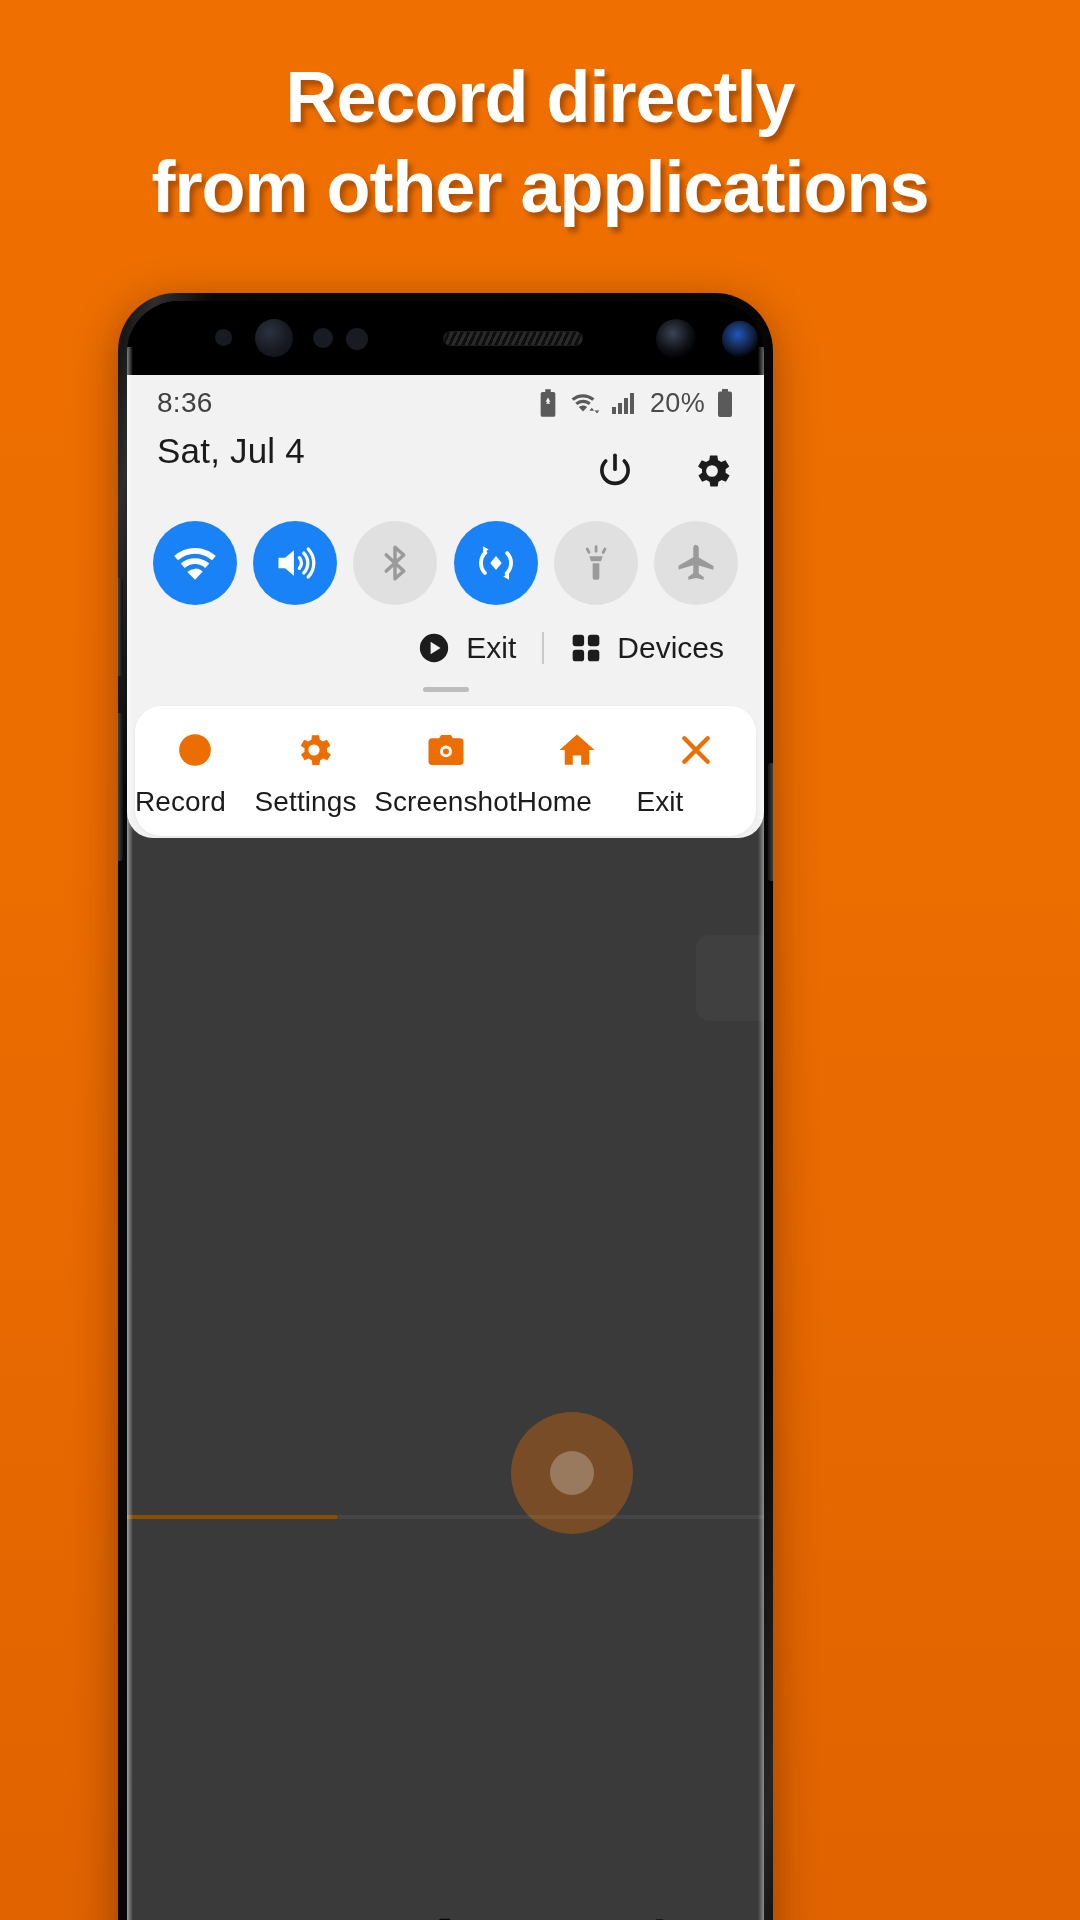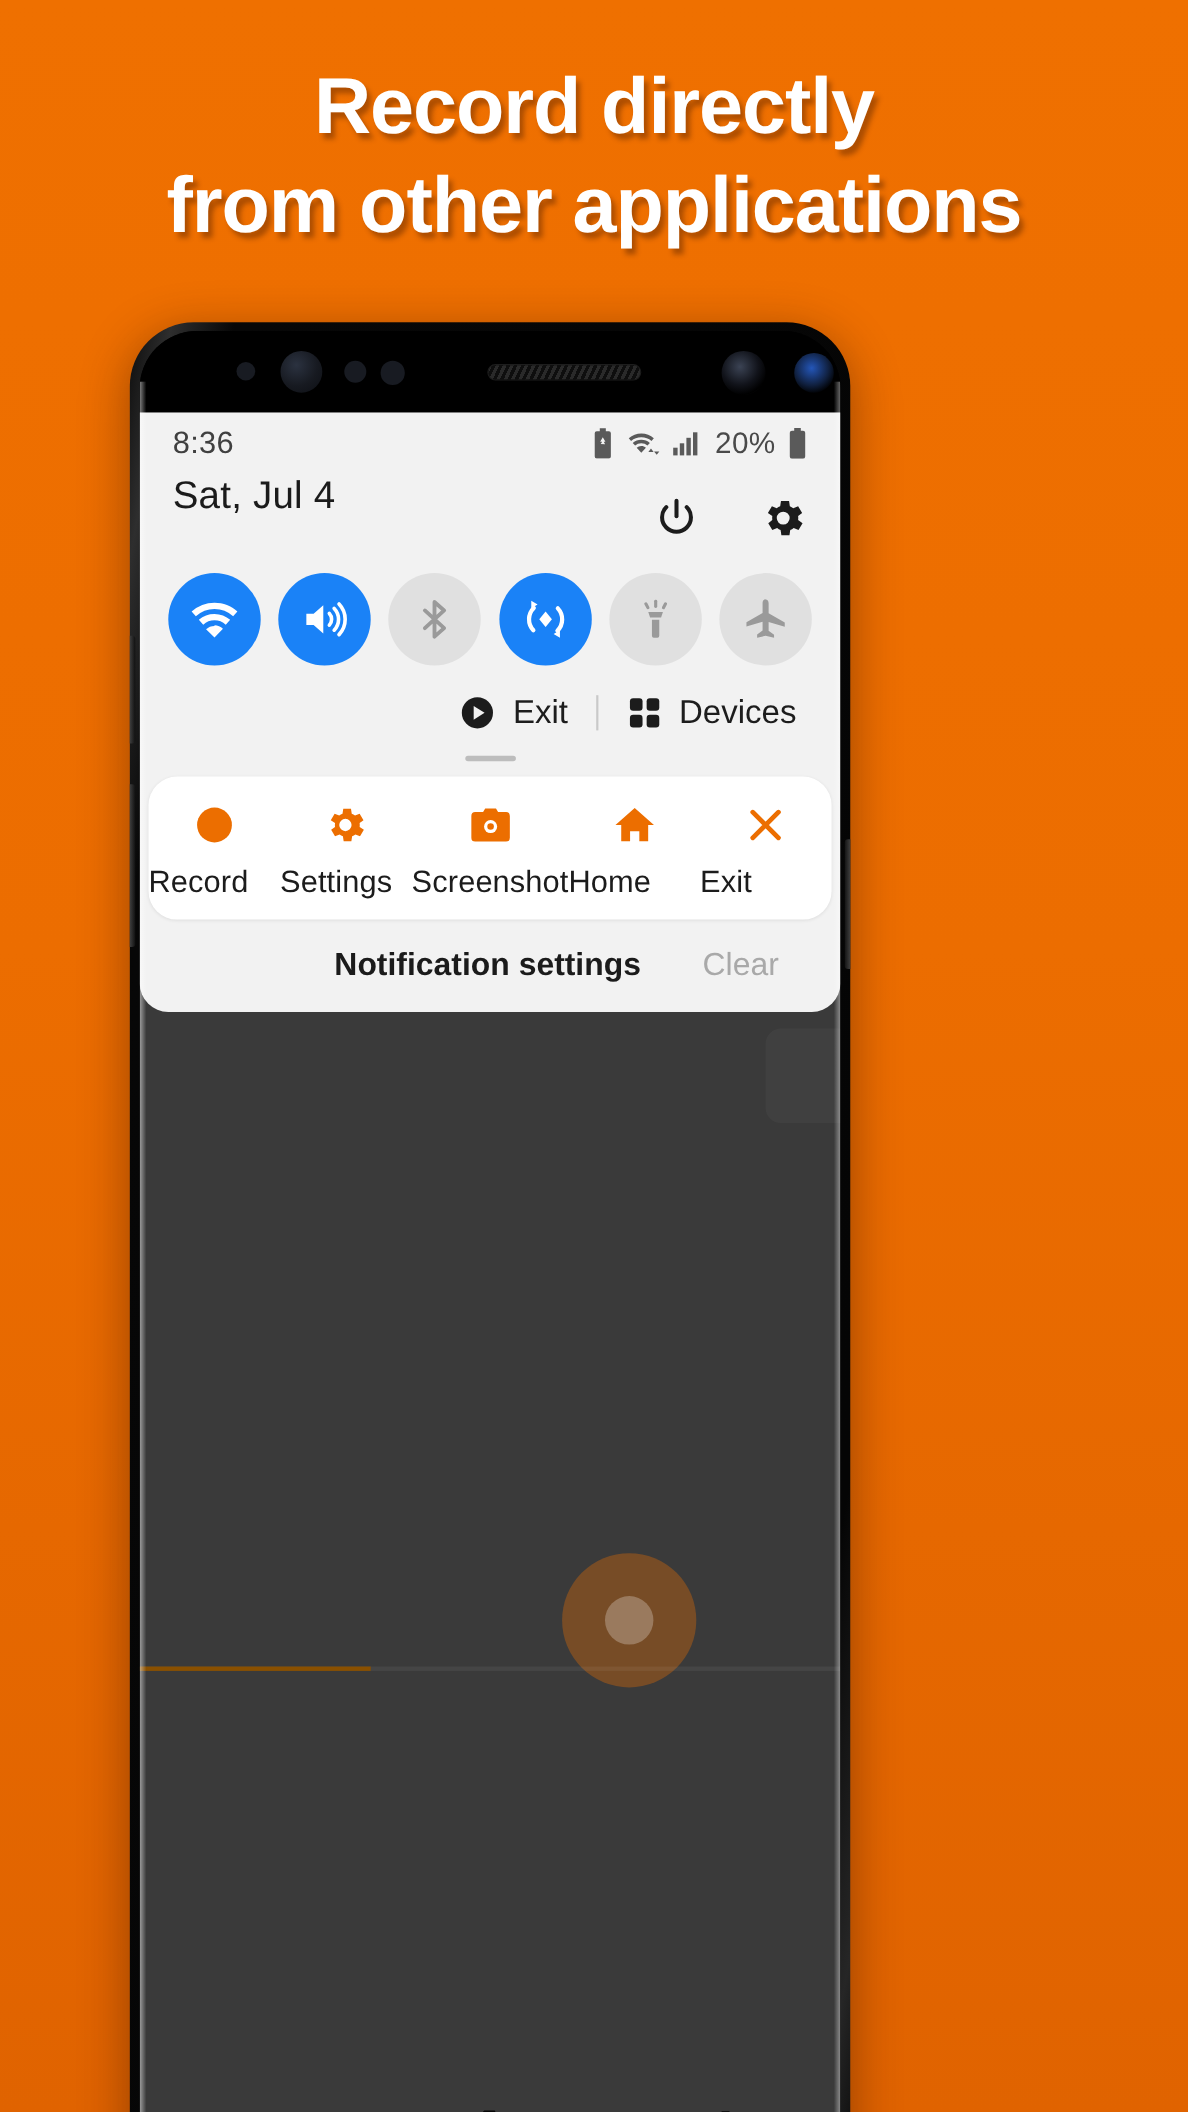--- a/index.html
+++ b/index.html
@@ -328,24 +328,20 @@
               <svg width="40" height="40" viewBox="0 0 24 24">
                 <path fill="none" stroke="#ec6e00" stroke-width="2.6" stroke-linecap="round" d="M5 5l14 14M19 5L5 19"></path>
               </svg>
             </span>
             <span class="act-lbl">Exit</span>
           </div>
 
         </div>
       </div>
 
-      <div class="footer">
-        <span class="f-settings">Notification settings</span>
-        <span class="f-clear">Clear</span>
-      </div>
 
     </div>
 
     <div class="edge-l"></div>
     <div class="edge-r"></div>
   </div>
 
   <div class="side-btn sb1"></div>
   <div class="side-btn sb2"></div>
   <div class="side-btn sb3"></div>

